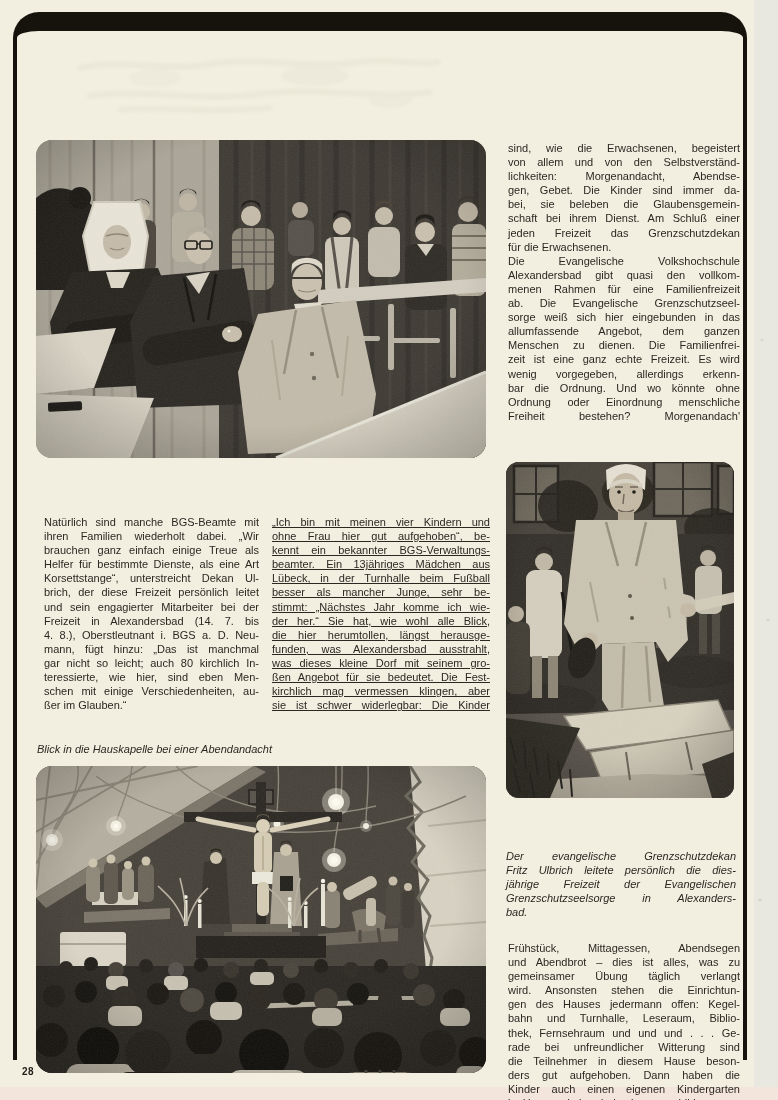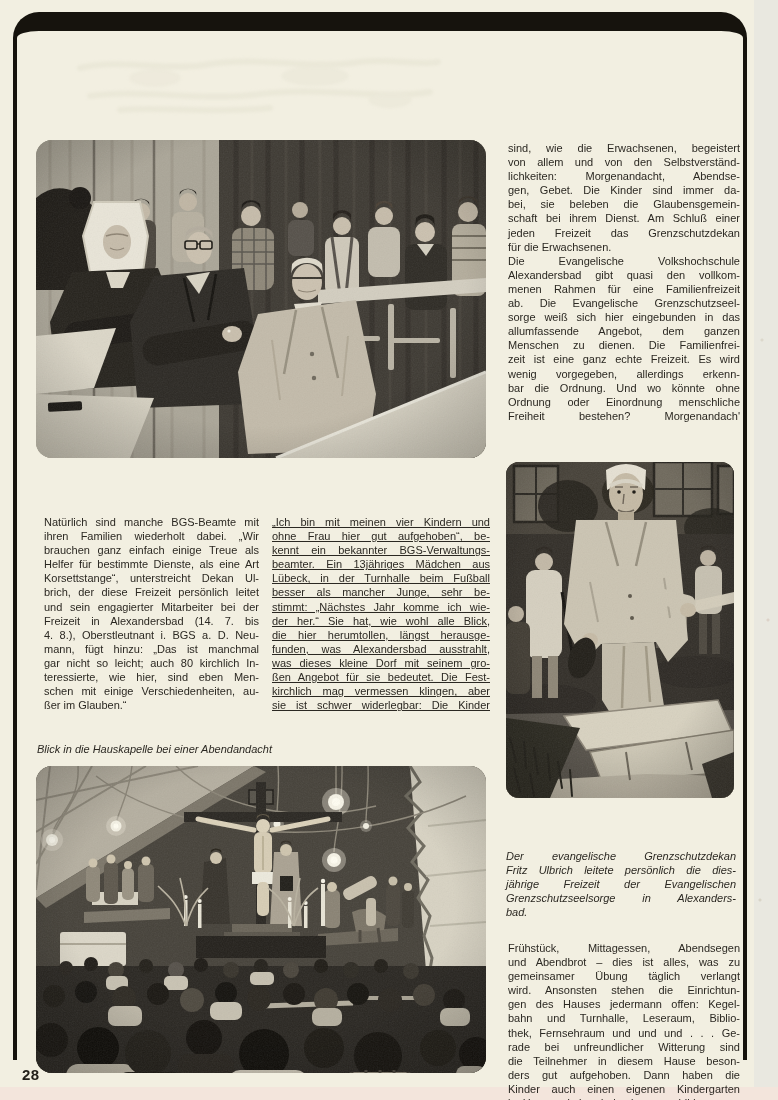--- a/index.html
+++ b/index.html
@@ -23,21 +23,21 @@
                      radial-gradient(circle at 6px 900px,#d9d5c8 1px,transparent 2px);}
   .scan-bottom{position:absolute;left:0;top:1087px;width:778px;height:13px;background:var(--scan-bottom);}
   .frame{
     position:absolute;left:13px;top:12px;width:734px;height:1048px;
     border-top:19px solid var(--frame);
     border-left:4px solid var(--frame);
     border-right:4px solid var(--frame);
     border-radius:26px 26px 0 0;
   }
   .ink-marks{position:absolute;left:60px;top:48px;width:390px;height:72px;opacity:0.55;filter:blur(1.5px);}
-  .page-number{position:absolute;left:22px;top:1066px;font-size:15px;font-weight:bold;letter-spacing:0.5px;color:#23201a;}
+  .page-number{position:absolute;left:22px;top:1066px;font-size:10px;font-weight:bold;letter-spacing:0.5px;color:#23201a;}
   .photo{position:absolute;overflow:hidden;background:#8d897c;}
   .photo svg{display:block;width:100%;height:100%;}
   #photo-meeting{left:36px;top:140px;width:450px;height:318px;border-radius:16px;}
   #photo-dekan{left:506px;top:462px;width:228px;height:336px;border-radius:13px;}
   #photo-chapel{left:36px;top:766px;width:450px;height:307px;border-radius:16px;}
   .textblock{position:absolute;font-size:11px;line-height:14.1px;color:var(--ink);}
   .tline{text-align:justify;text-align-last:justify;white-space:nowrap;}
   .tline.noj{text-align-last:left;}
   .caption{font-style:italic;}
   #caption-meeting{left:37px;top:462px;width:452px;}

